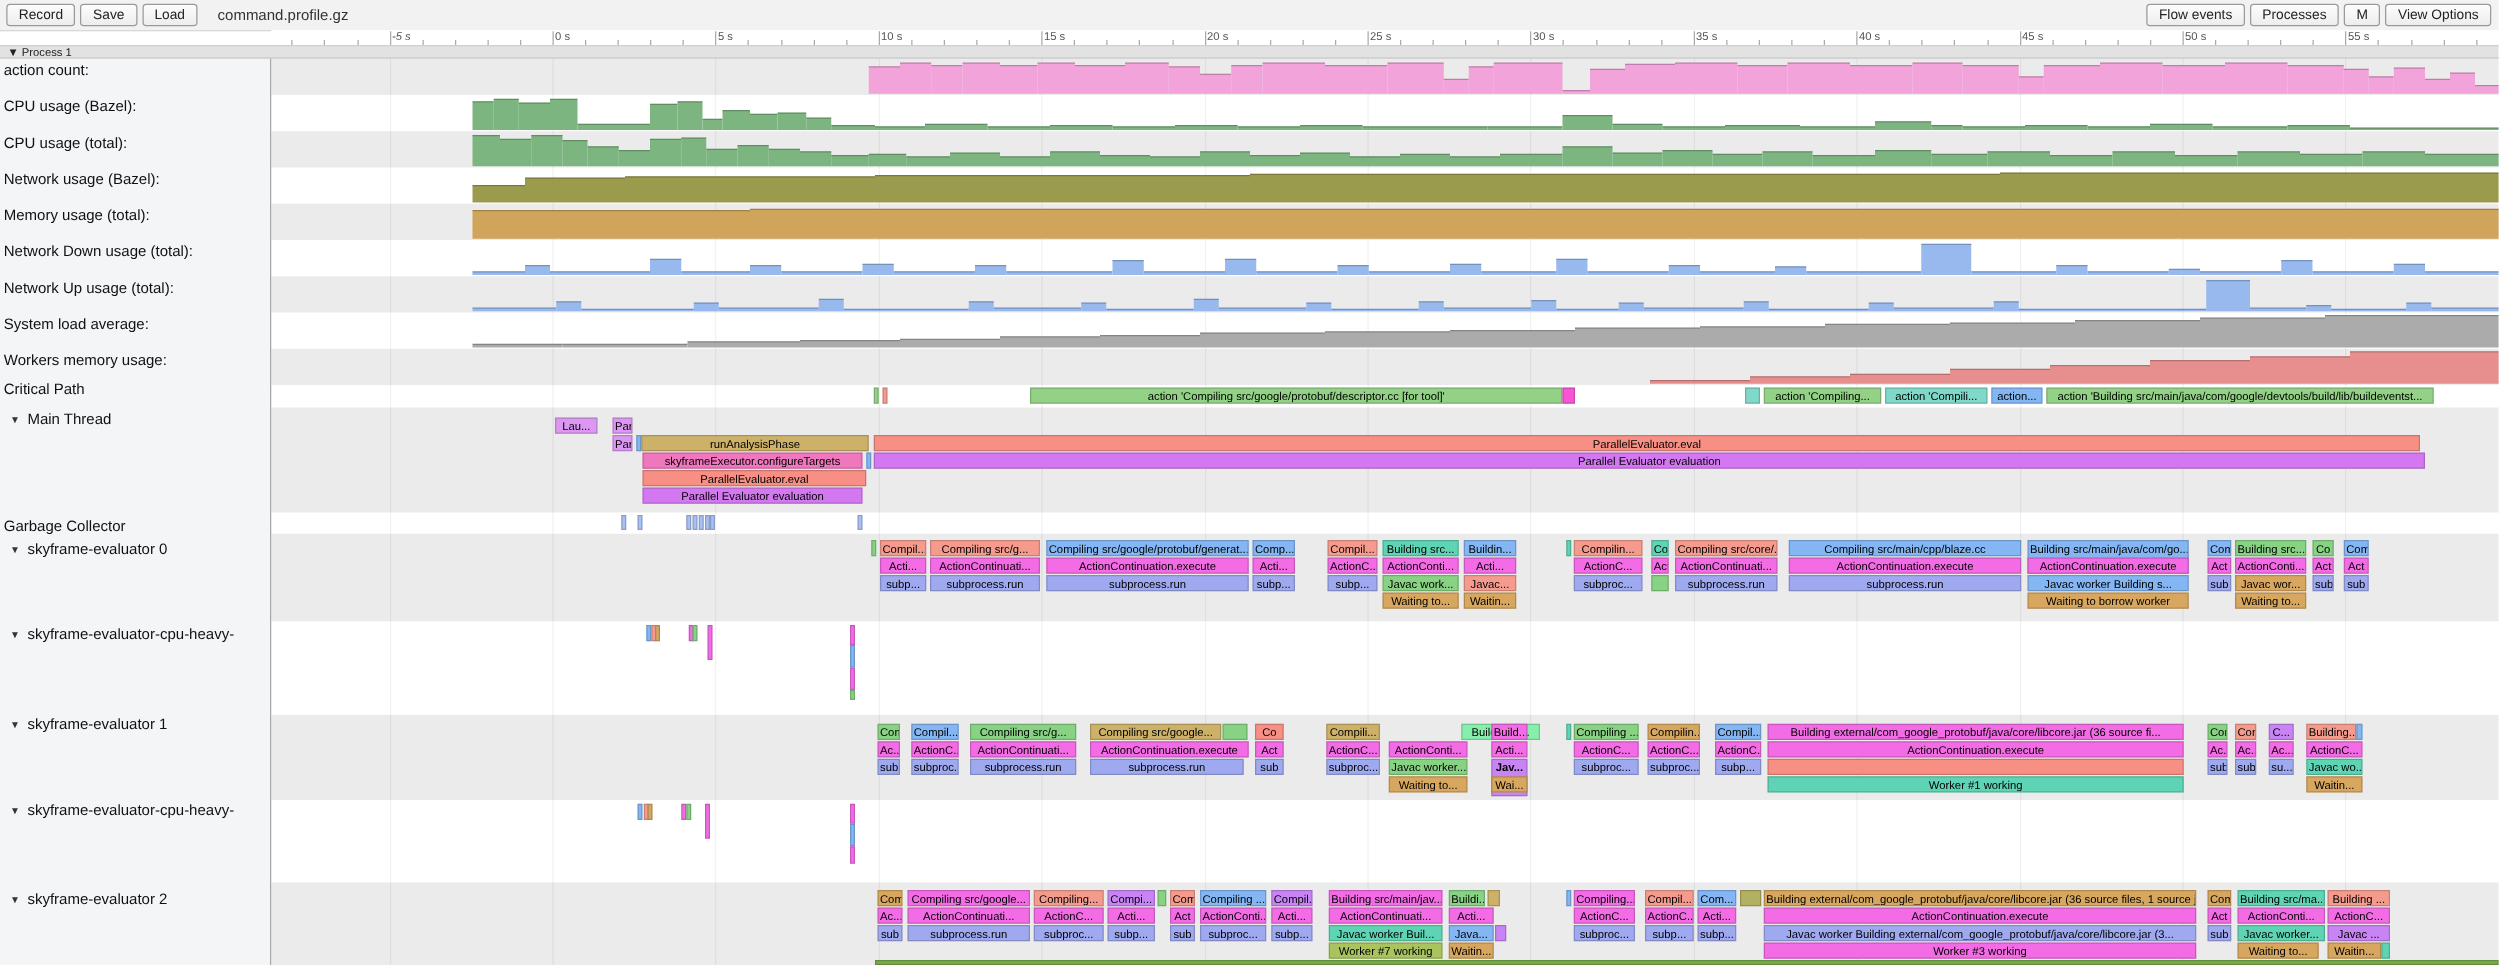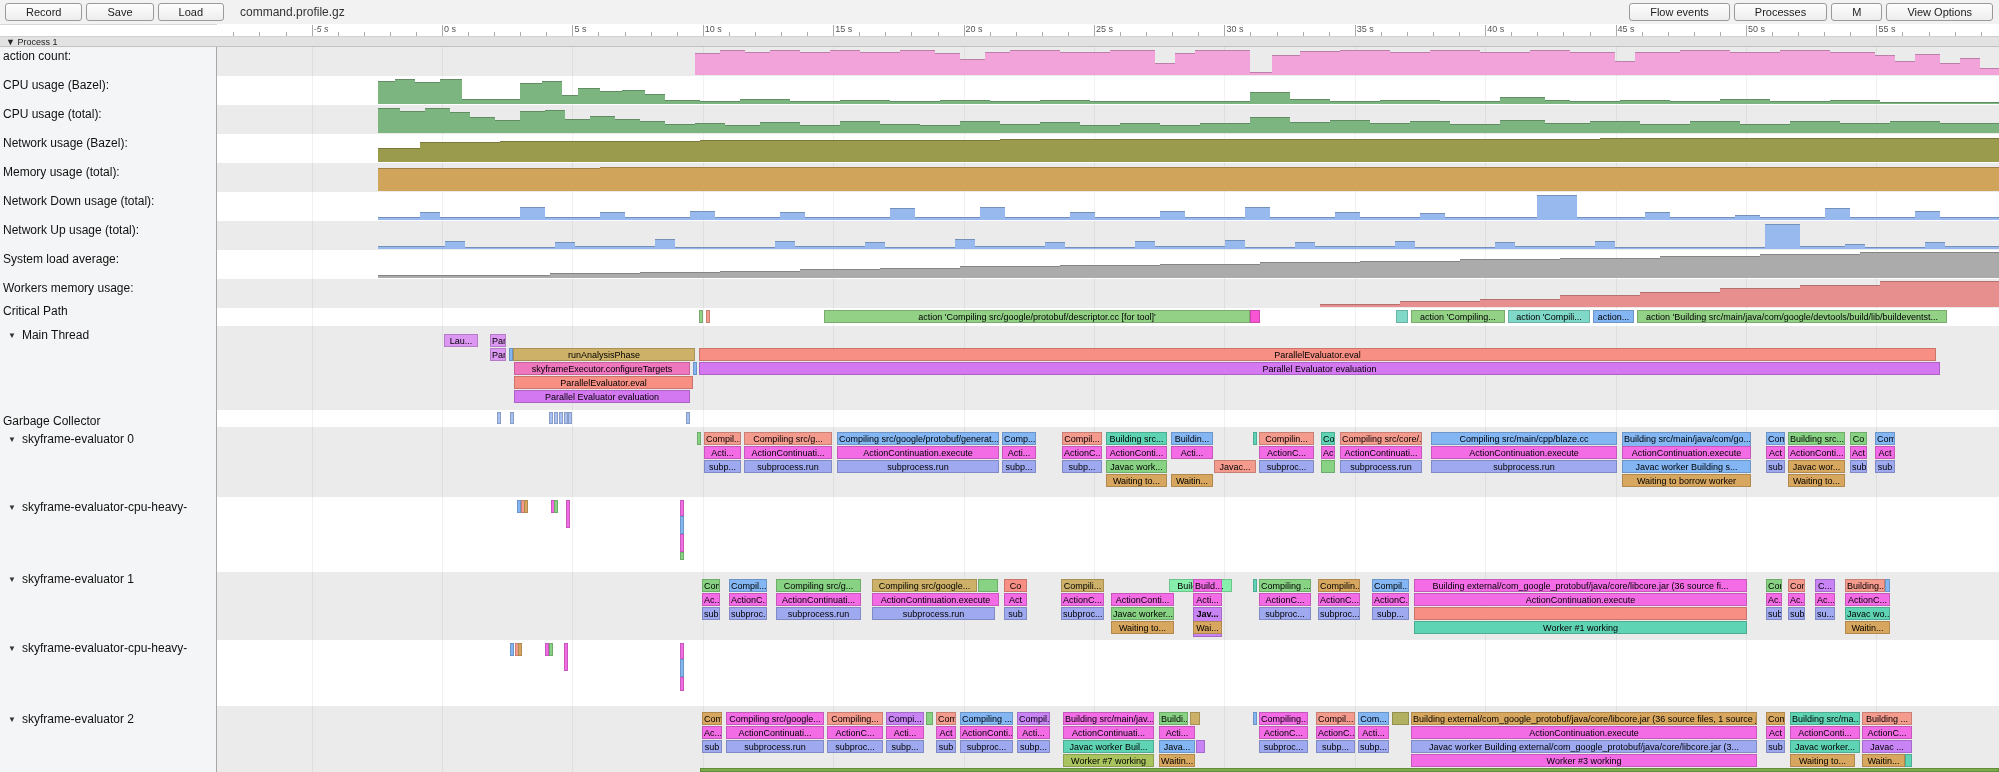--- a/index.html
+++ b/index.html
@@ -1,21 +1,21 @@
 <!DOCTYPE html>
 <html><head>
 <meta charset="utf-8">
 <style>
   html,body{margin:0;padding:0;}
   #app{position:relative;width:1999px;height:772px;background:#fff;overflow:hidden;
        font-family:"Liberation Sans","DejaVu Sans",sans-serif;-webkit-font-smoothing:antialiased;}
   
   #toolbar{position:absolute;left:0;top:0;width:100%;height:24px;background:#f2f2f2;
            border-bottom:1px solid #d8d8d8;display:flex;align-items:center;}
-  .tb-btn{display:inline-block;margin:0 2px;padding:1px 20px;font-size:11px;color:#222;
+  .tb-btn{display:inline-block;margin:0 2px;padding:1px 9px;font-size:11px;color:#222;
           background:linear-gradient(#fdfdfd,#ededed);border:1px solid #9a9a9a;border-radius:3px;line-height:14px;}
   #tb-left{display:flex;align-items:center;margin-left:3px;}
   #tb-title{font-size:12px;color:#333;margin-left:14px;}
   #tb-right{display:flex;align-items:center;margin-left:auto;margin-right:4px;}
   
   #ruler{position:absolute;left:217px;top:24px;right:0;height:12px;background:#fff;}
   .ruler-tick{position:absolute;top:0;width:1px;background:#aaa;}
   .ruler-label{position:absolute;top:0px;font-size:9px;color:#555;white-space:nowrap;}
   
   #procbar{position:absolute;left:0;top:36px;width:100%;height:11px;background:#e2e2e2;
@@ -449,21 +449,21 @@
       <div class="slice" style="left: 1766px; width: 19px; top: 399px; height: 13px; background: rgb(243, 108, 229);">Act</div>
       <div class="slice" style="left: 1788px; width: 57px; top: 399px; height: 13px; background: rgb(243, 108, 229);">ActionConti...</div>
       <div class="slice" style="left: 1850px; width: 17px; top: 399px; height: 13px; background: rgb(243, 108, 229);">Act</div>
       <div class="slice" style="left: 1875px; width: 20px; top: 399px; height: 13px; background: rgb(243, 108, 229);">Act</div>
       <div class="slice" style="left: 704px; width: 37px; top: 413px; height: 13px; background: rgb(159, 169, 240);">subp...</div>
       <div class="slice" style="left: 744px; width: 88px; top: 413px; height: 13px; background: rgb(159, 169, 240);">subprocess.run</div>
       <div class="slice" style="left: 837px; width: 162px; top: 413px; height: 13px; background: rgb(159, 169, 240);">subprocess.run</div>
       <div class="slice" style="left: 1002px; width: 34px; top: 413px; height: 13px; background: rgb(159, 169, 240);">subp...</div>
       <div class="slice" style="left: 1062px; width: 40px; top: 413px; height: 13px; background: rgb(159, 169, 240);">subp...</div>
       <div class="slice" style="left: 1106px; width: 61px; top: 413px; height: 13px; background: rgb(136, 210, 131);">Javac work...</div>
-      <div class="slice" style="left: 1171px; width: 42px; top: 413px; height: 13px; background: rgb(245, 155, 142); margin-left: 43px;">Javac...</div>
+      <div class="slice" style="left: 1171px; width: 42px; top: 413px; height: 13px; background: rgb(245, 155, 142);">Javac...</div>
       <div class="slice" style="left: 1259px; width: 55px; top: 413px; height: 13px; background: rgb(159, 169, 240);">subproc...</div>
       <div class="slice" style="left: 1321px; width: 14px; top: 413px; height: 13px; background: rgb(136, 210, 131);"></div>
       <div class="slice" style="left: 1340px; width: 82px; top: 413px; height: 13px; background: rgb(159, 169, 240);">subprocess.run</div>
       <div class="slice" style="left: 1431px; width: 186px; top: 413px; height: 13px; background: rgb(159, 169, 240);">subprocess.run</div>
       <div class="slice" style="left: 1622px; width: 129px; top: 413px; height: 13px; background: rgb(131, 182, 243);">Javac worker Building s...</div>
       <div class="slice" style="left: 1766px; width: 19px; top: 413px; height: 13px; background: rgb(159, 169, 240);">sub</div>
       <div class="slice" style="left: 1788px; width: 57px; top: 413px; height: 13px; background: rgb(216, 167, 95);">Javac wor...</div>
       <div class="slice" style="left: 1850px; width: 17px; top: 413px; height: 13px; background: rgb(159, 169, 240);">sub</div>
       <div class="slice" style="left: 1875px; width: 20px; top: 413px; height: 13px; background: rgb(159, 169, 240);">sub</div>
       <div class="slice" style="left: 1106px; width: 61px; top: 427px; height: 13px; background: rgb(216, 167, 95);">Waiting to...</div>

